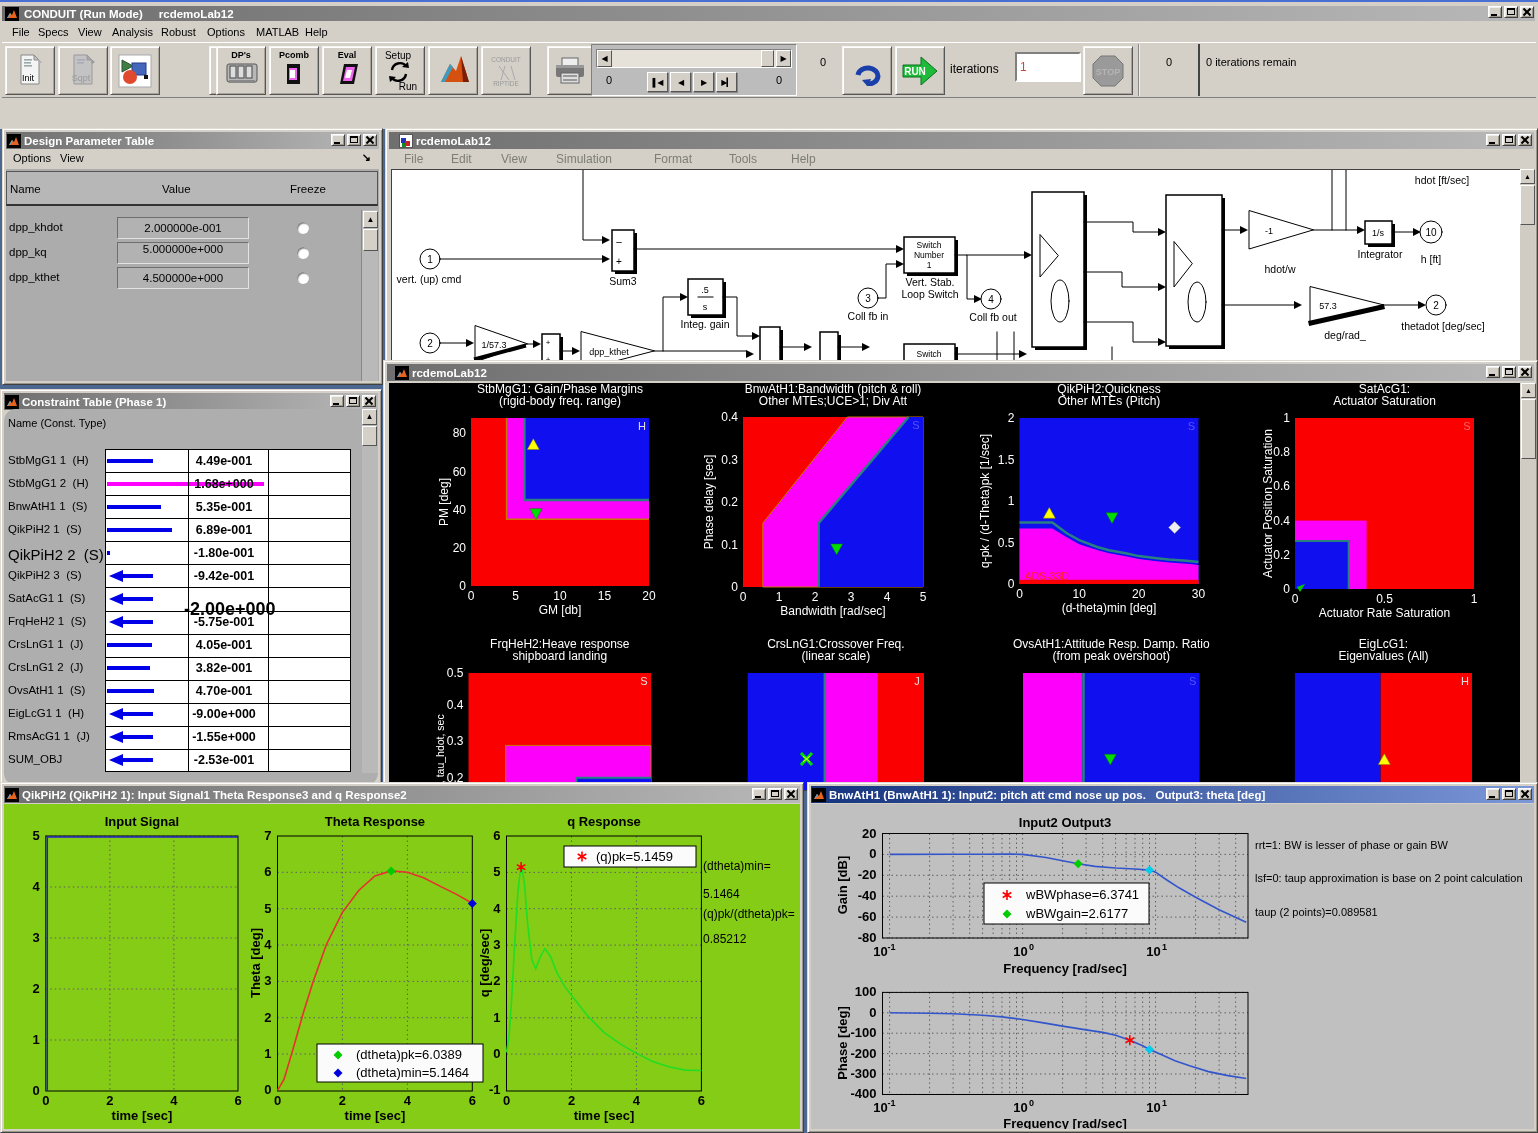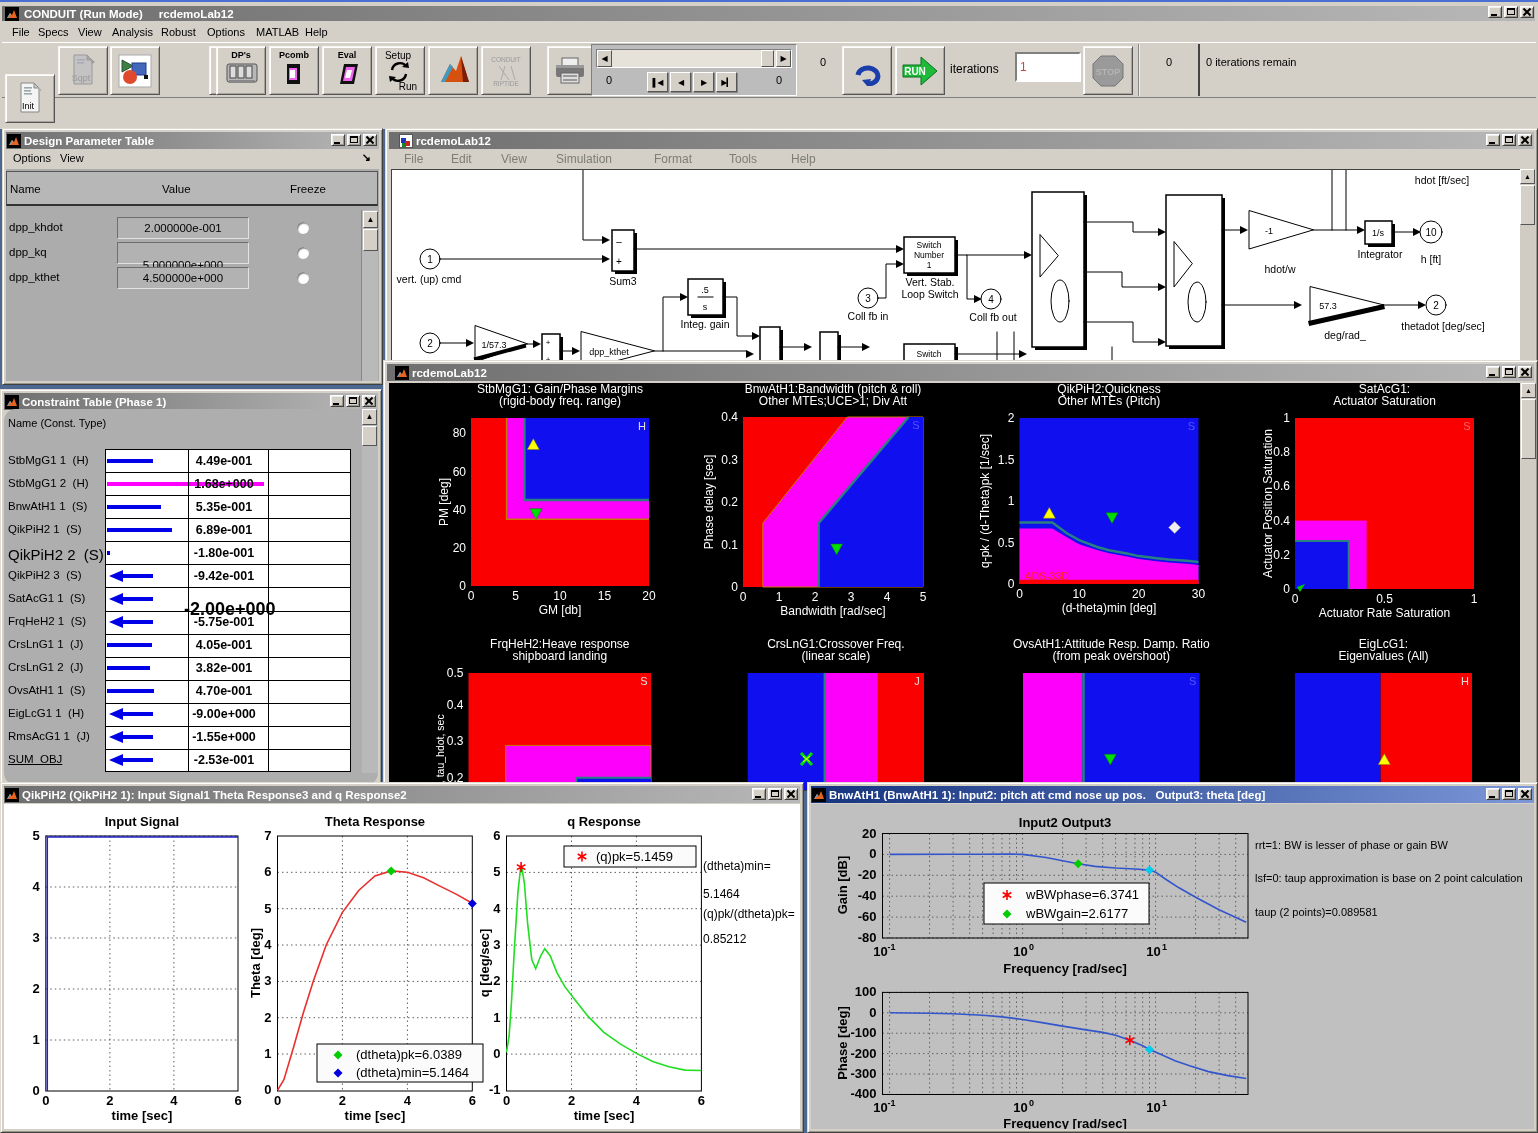--- a/index.html
+++ b/index.html
@@ -50,21 +50,21 @@
   <span style="position:absolute;left:76px;top:3px;">View</span>
   <span style="position:absolute;left:110px;top:3px;">Analysis</span>
   <span style="position:absolute;left:159px;top:3px;">Robust</span>
   <span style="position:absolute;left:205px;top:3px;">Options</span>
   <span style="position:absolute;left:254px;top:3px;">MATLAB</span>
   <span style="position:absolute;left:303px;top:3px;">Help</span>
  </div>
 
  <div id="toolbar" style="position:absolute;left:2px;top:42px;width:1534px;height:56px;background:#d4d0c8;border-top:1px solid #fff;border-bottom:1px solid #808080;">
 
-  <div class="tbtn" style="left:3px;margin-top:28px;">
+  <div class="tbtn" style="left:3px;">
         <svg width="30" height="36" viewBox="0 0 30 36">
           <path d="M6 2 h13 l5 5 v24 h-18 z" fill="#f4f4f4" stroke="#888"></path>
           <path d="M19 2 l5 5 h-5 z" fill="#c9c9c9" stroke="#888"></path>
           <path d="M23 6 l4 3 -3 2 z" fill="#b0b0b0"></path>
           <rect x="9" y="6" width="8" height="1.6" fill="#9aa"></rect>
           <rect x="9" y="9" width="7" height="1.6" fill="#9aa"></rect>
           <rect x="9" y="12" width="8" height="1.6" fill="#9aa"></rect>
           <text x="13" y="28" font-size="9" text-anchor="middle" fill="#000" font-family="Liberation Sans">Init</text>
         </svg>
       </div>
@@ -240,21 +240,21 @@
  <div id="dptbody" style="position:absolute;left:3px;top:40px;right:3px;bottom:3px;background:#acacac;">
       <div style="position:absolute;left:0px;top:2px;right:1px;height:35px;background:#b7b7b7;border:1px solid #555;border-bottom:2px solid #333;">
         <span style="position:absolute;left:3px;top:11px;font-size:11.5px;">Name</span>
         <span style="position:absolute;left:155px;top:11px;font-size:11.5px;">Value</span>
         <span style="position:absolute;left:283px;top:11px;font-size:11.5px;">Freeze</span>
       </div>
       <span style="position:absolute;left:3px;top:52px;font-size:11.5px;">dpp_khdot</span>
       <div style="position:absolute;left:111px;top:48px;width:132px;height:22px;background:#b2b2b2;border:1px solid;border-color:#6e6e6e #e2e2e2 #e2e2e2 #6e6e6e;text-align:center;font-size:11.5px;padding-top:4px;">2.000000e-001</div>
       <div style="position:absolute;left:291px;top:53px;width:12px;height:12px;border-radius:50%;background:#fff;box-shadow:inset 1px 1.5px 1.5px #777;"></div>
       <span style="position:absolute;left:3px;top:77px;font-size:11.5px;">dpp_kq</span>
-      <div style="position:absolute;left:111px;top:73px;width:132px;height:22px;background:#b2b2b2;border:1px solid;border-color:#6e6e6e #e2e2e2 #e2e2e2 #6e6e6e;text-align:center;font-size:11.5px;padding-top:16px;">5.000000e+000</div>
+      <div style="position:absolute;left:111px;top:73px;width:132px;height:22px;background:#b2b2b2;border:1px solid;border-color:#6e6e6e #e2e2e2 #e2e2e2 #6e6e6e;text-align:center;font-size:11.5px;padding-top:0;">5.000000e+000</div>
       <div style="position:absolute;left:291px;top:78px;width:12px;height:12px;border-radius:50%;background:#fff;box-shadow:inset 1px 1.5px 1.5px #777;"></div>
       <span style="position:absolute;left:3px;top:102px;font-size:11.5px;">dpp_kthet</span>
       <div style="position:absolute;left:111px;top:98px;width:132px;height:22px;background:#b2b2b2;border:1px solid;border-color:#6e6e6e #e2e2e2 #e2e2e2 #6e6e6e;text-align:center;font-size:11.5px;padding-top:4px;">4.500000e+000</div>
       <div style="position:absolute;left:291px;top:103px;width:12px;height:12px;border-radius:50%;background:#fff;box-shadow:inset 1px 1.5px 1.5px #777;"></div>
       <div style="position:absolute;right:1px;top:41px;width:17px;bottom:0;background:#b9b9b9;border-left:1px solid #888;">
         <div style="width:15px;height:17px;margin:1px 0 0 1px;background:#d4d0c8;border:1px solid;border-color:#fff #555 #555 #fff;text-align:center;font-size:8px;line-height:15px;color:#000;">▲</div>
         <div style="width:15px;height:22px;margin:1px 0 0 1px;background:#d4d0c8;border:1px solid;border-color:#fff #555 #555 #fff;"></div>
       </div>
     </div>
 </div>
@@ -340,21 +340,21 @@
         <path d="M16 0 L2 6 L16 12 Z" fill="#0000e8"></path>
       </svg>
       <div style="position:absolute;left:180px;top:298px;width:80px;text-align:center;font-size:12.5px;font-weight:bold;">-9.00e+000</div>
       <span style="position:absolute;left:4px;top:321px;font-size:11.5px;">RmsAcG1 1&nbsp;&nbsp;(J)</span>
       <div style="position:absolute;left:101px;top:317px;width:246px;height:1px;background:#000;"></div>
       <svg style="position:absolute;left:103px;top:322px;" width="46" height="12">
         <path d="M46 6 L14 6" stroke="#0000e8" stroke-width="4"></path>
         <path d="M16 0 L2 6 L16 12 Z" fill="#0000e8"></path>
       </svg>
       <div style="position:absolute;left:180px;top:321px;width:80px;text-align:center;font-size:12.5px;font-weight:bold;">-1.55e+000</div>
-      <span style="position:absolute;left:4px;top:344px;font-size:11.5px;text-decoration:underline;">SUM_OBJ</span>
+      <span style="position:absolute;left:4px;top:344px;font-size:11.5px;">SUM_OBJ</span>
       <div style="position:absolute;left:101px;top:340px;width:246px;height:1px;background:#000;"></div>
       <svg style="position:absolute;left:103px;top:345px;" width="46" height="12">
         <path d="M46 6 L14 6" stroke="#0000e8" stroke-width="4"></path>
         <path d="M16 0 L2 6 L16 12 Z" fill="#0000e8"></path>
       </svg>
       <div style="position:absolute;left:180px;top:344px;width:80px;text-align:center;font-size:12.5px;font-weight:bold;">-2.53e-001</div>
       <div style="position:absolute;left:184px;top:40px;width:1px;height:323px;background:#000;"></div>
       <div style="position:absolute;left:264px;top:40px;width:1px;height:323px;background:#000;"></div>
       <div style="position:absolute;right:0px;top:0px;width:16px;bottom:12px;background:#b9b9b9;">
         <div style="width:15px;height:16px;background:#d4d0c8;border:1px solid;border-color:#fff #555 #555 #fff;text-align:center;font-size:8px;line-height:14px;color:#000;">▲</div>
@@ -685,21 +685,21 @@
   <div class="wbtn">
         <div class="mingl"></div>
       </div>
   <div class="wbtn">
         <div class="maxgl"></div>
       </div>
   <div class="wbtn">
         <div class="x1"></div>
       </div>
  </div>
- <div id="qikbody" style="position:absolute;left:3px;top:21px;right:3px;bottom:3px;background:#ffffff;overflow:hidden;">
+ <div id="qikbody" style="position:absolute;left:3px;top:21px;right:3px;bottom:3px;background:#84cc16;overflow:hidden;">
       <svg width="798" height="321" viewBox="0 0 798 321" font-family="Liberation Sans,sans-serif" style="position:absolute;left:0;top:6px;">
         <text x="137.9" y="16.0" font-size="13" text-anchor="middle" font-weight="bold" fill="#000">Input Signal</text>
         <text x="41.8" y="295.0" font-size="13" text-anchor="middle" font-weight="bold" fill="#000">0</text>
         <line x1="105.9" y1="26" x2="105.9" y2="281" stroke="#606060" stroke-width="1" stroke-dasharray="1.5,3"></line>
         <text x="105.9" y="295.0" font-size="13" text-anchor="middle" font-weight="bold" fill="#000">2</text>
         <line x1="169.9" y1="26" x2="169.9" y2="281" stroke="#606060" stroke-width="1" stroke-dasharray="1.5,3"></line>
         <text x="169.9" y="295.0" font-size="13" text-anchor="middle" font-weight="bold" fill="#000">4</text>
         <text x="234.0" y="295.0" font-size="13" text-anchor="middle" font-weight="bold" fill="#000">6</text>
         <text x="35.8" y="285.0" font-size="13" text-anchor="end" font-weight="bold" fill="#000">0</text>
         <line x1="41.8" y1="230.0" x2="234" y2="230.0" stroke="#606060" stroke-width="1" stroke-dasharray="1.5,3"></line>

